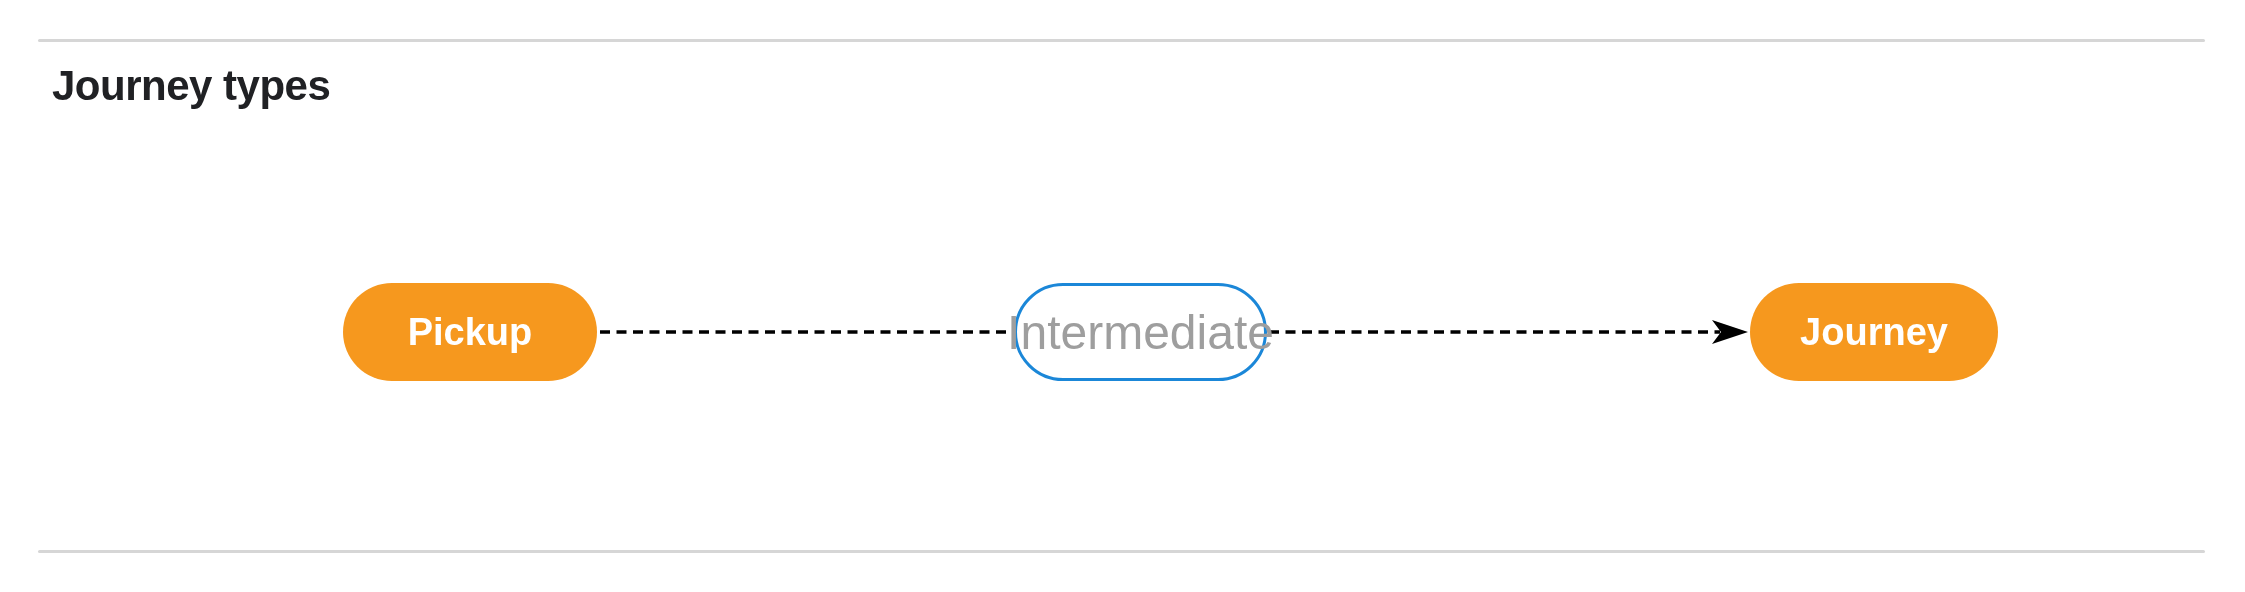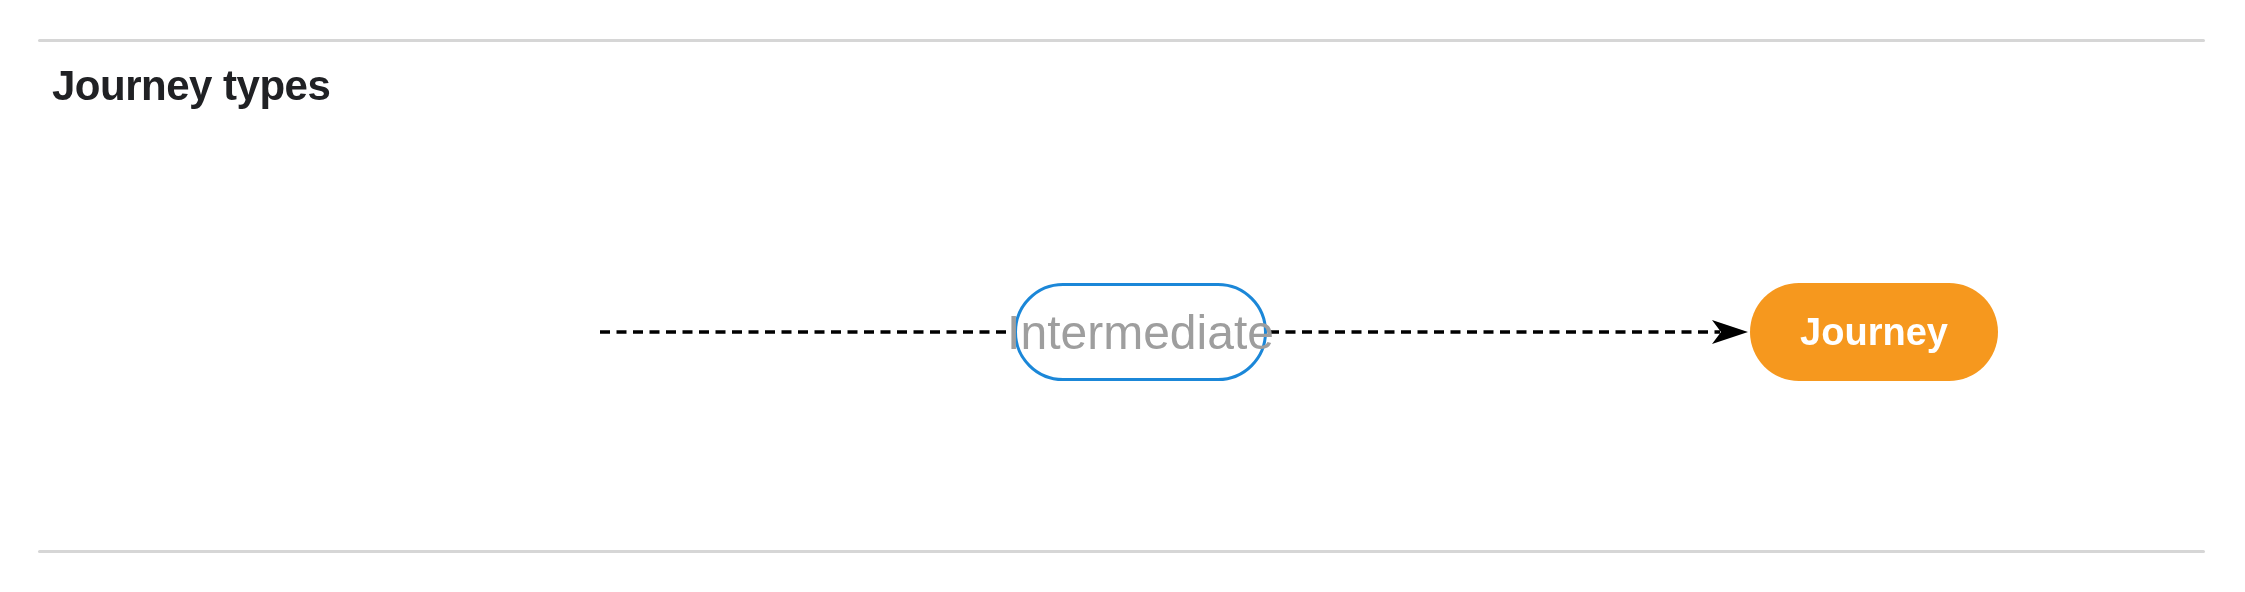--- a/index.html
+++ b/index.html
@@ -87,20 +87,21 @@
 
   <h2 class="section-title">Journey types</h2>
 
 
   <svg class="edges-layer" viewBox="0 0 2245 592">
     <line x1="600" y1="332" x2="1012" y2="332" stroke="#000000" stroke-width="3.4" stroke-dasharray="10 6.5"></line>
     <line x1="1269" y1="332" x2="1720" y2="332" stroke="#000000" stroke-width="3.4" stroke-dasharray="10 6.5"></line>
     <polygon points="1748,332 1712,320 1721,332 1712,344" fill="#000000"></polygon>
   </svg>
 
+  <div class="node node-filled node-pickup">Pickup</div>
 
   <div class="node node-outlined node-intermediate">Intermediate</div>
 
   <div class="node node-filled node-dropoff">Journey</div>
 
   <div class="divider divider-bottom"></div>
 
 </div>
 
 </body></html>

